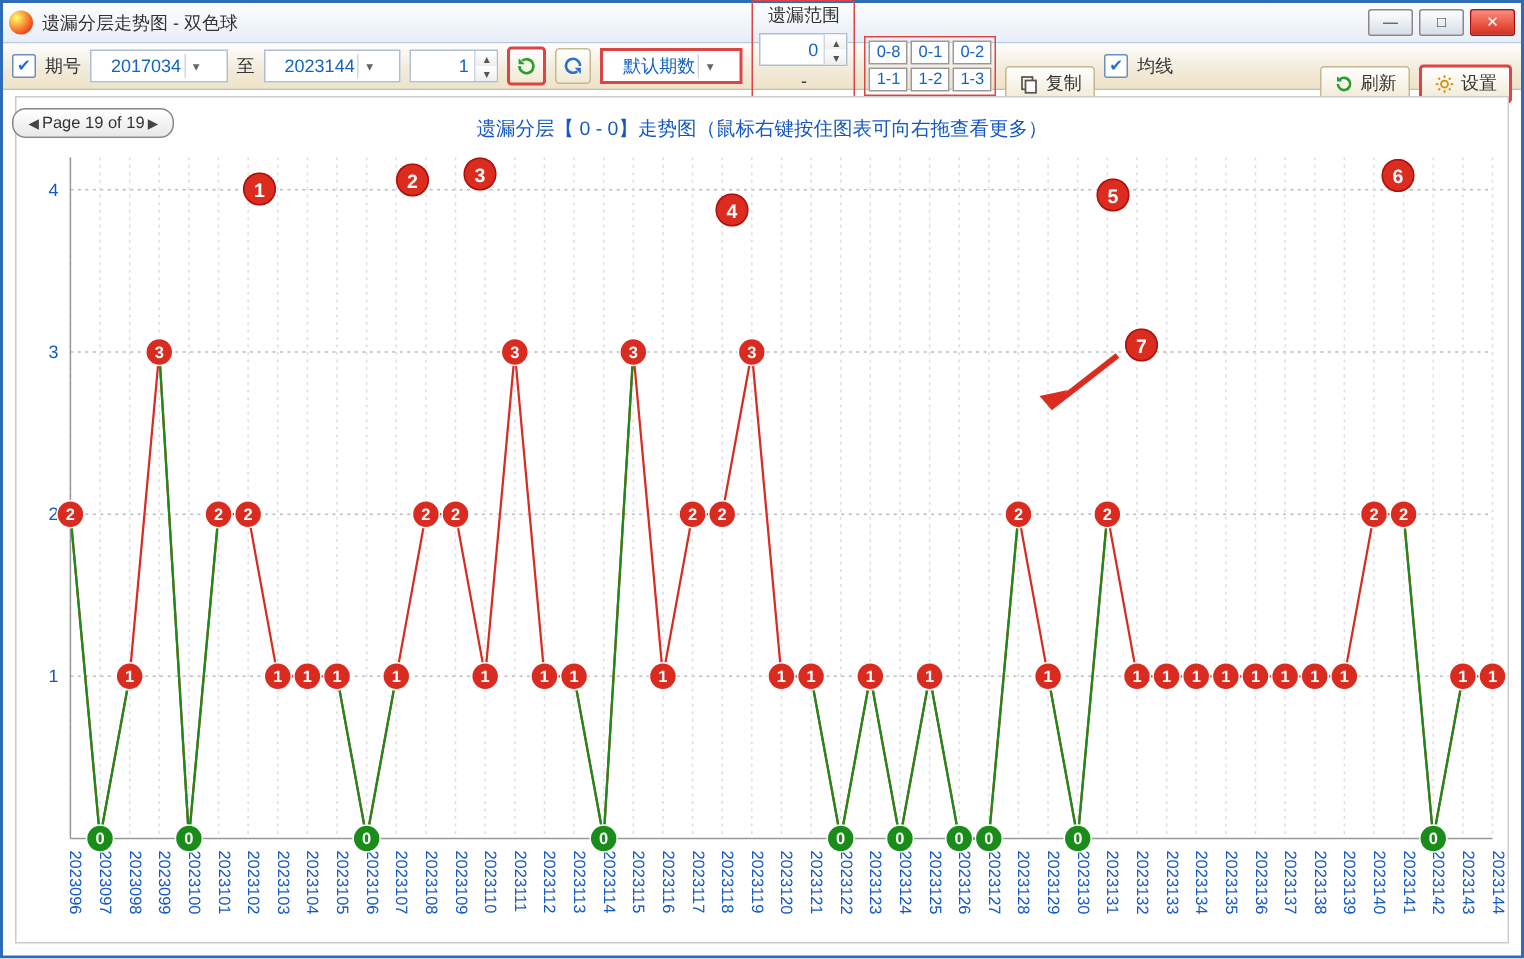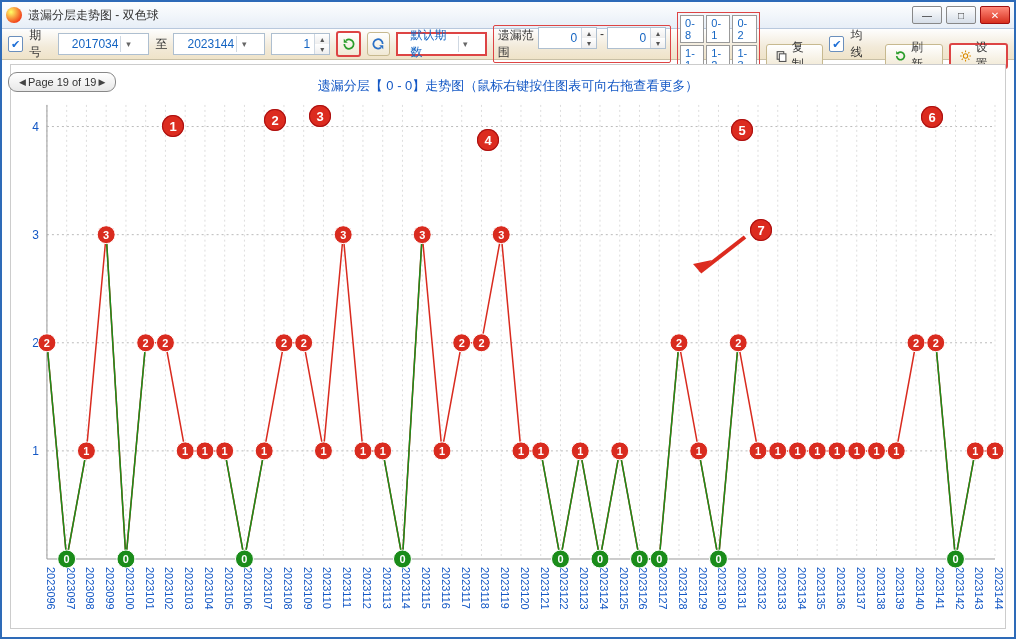--- a/index.html
+++ b/index.html
@@ -14,21 +14,21 @@
   .toolbar{height:30px;background:linear-gradient(#fefefe,#f2ead9 60%,#efe3c8);border-bottom:1px solid #c8bfa5;display:flex;align-items:center;padding:0 6px;gap:6px;font-size:12px;color:#333;}
   .toolbar .chk{width:14px;height:14px;border:1px solid #6a8fbd;border-radius:2px;background:#fff;display:inline-flex;align-items:center;justify-content:center;color:#1e6fd6;font-size:11px;line-height:1;}
   .toolbar .combo{height:20px;border:1px solid #aebfd0;background:#fff;display:flex;align-items:center;padding:0 13px;color:#1464c2;}
   .toolbar .combo .dd{width:14px;height:16px;margin-left:2px;border-left:1px solid #cfd8e2;display:flex;align-items:center;justify-content:center;color:#666;font-size:9px;}
   .spinner{display:flex;align-items:center;border:1px solid #aebfd0;background:#fff;height:20px;}
   .spinner .val{width:38px;text-align:right;padding-right:4px;color:#1464c2;}
   .spinner .btns{display:flex;flex-direction:column;}
   .spinner .btns span{width:14px;height:10px;border-left:1px solid #cfd8e2;font-size:8px;display:flex;align-items:center;justify-content:center;color:#555;background:linear-gradient(#fff,#eee);}
   .iconbtn{width:22px;height:22px;border:1px solid #c7b98f;border-radius:3px;background:linear-gradient(#fff,#f1e9d5);display:flex;align-items:center;justify-content:center;}
   .iconbtn svg{width:14px;height:14px;}
-  .grp{display:flex;gap:3px;border:1px solid #d44;padding:1px 4px;border-radius:2px;}
+  .grp{display:flex;align-items:center;gap:3px;border:1px solid #d44;padding:1px 4px;border-radius:2px;flex-direction:column;}
   .matrix{border:1px solid #d44;}
   .matrix td{border:1px solid #999;padding:1px 4px;font-size:11px;color:#1464c2;background:#fff;}
   .tbtn{height:22px;border:1px solid #c7b98f;border-radius:3px;background:linear-gradient(#fff,#f1e9d5);display:flex;align-items:center;padding:0 8px;gap:4px;color:#333;margin-top:23px;}
   .tbtn.red{border:2px solid #d44;}
 
   .pager{position:absolute;left:6px;top:70px;height:18px;border:1px solid #888;border-radius:9px;background:linear-gradient(#fff,#e8e8e8);padding:0 8px;display:flex;align-items:center;font-size:11px;color:#333;}
   .pager .arr{font-size:9px;color:#444;margin:0 2px;}
 
   .chart{position:absolute;left:8px;right:8px;top:62px;bottom:8px;border:1px solid #ccc;background:#fff;overflow:hidden;}
   .ctitle{position:absolute;top:12px;left:0;right:0;text-align:center;color:#1458c5;font-size:13px;}

